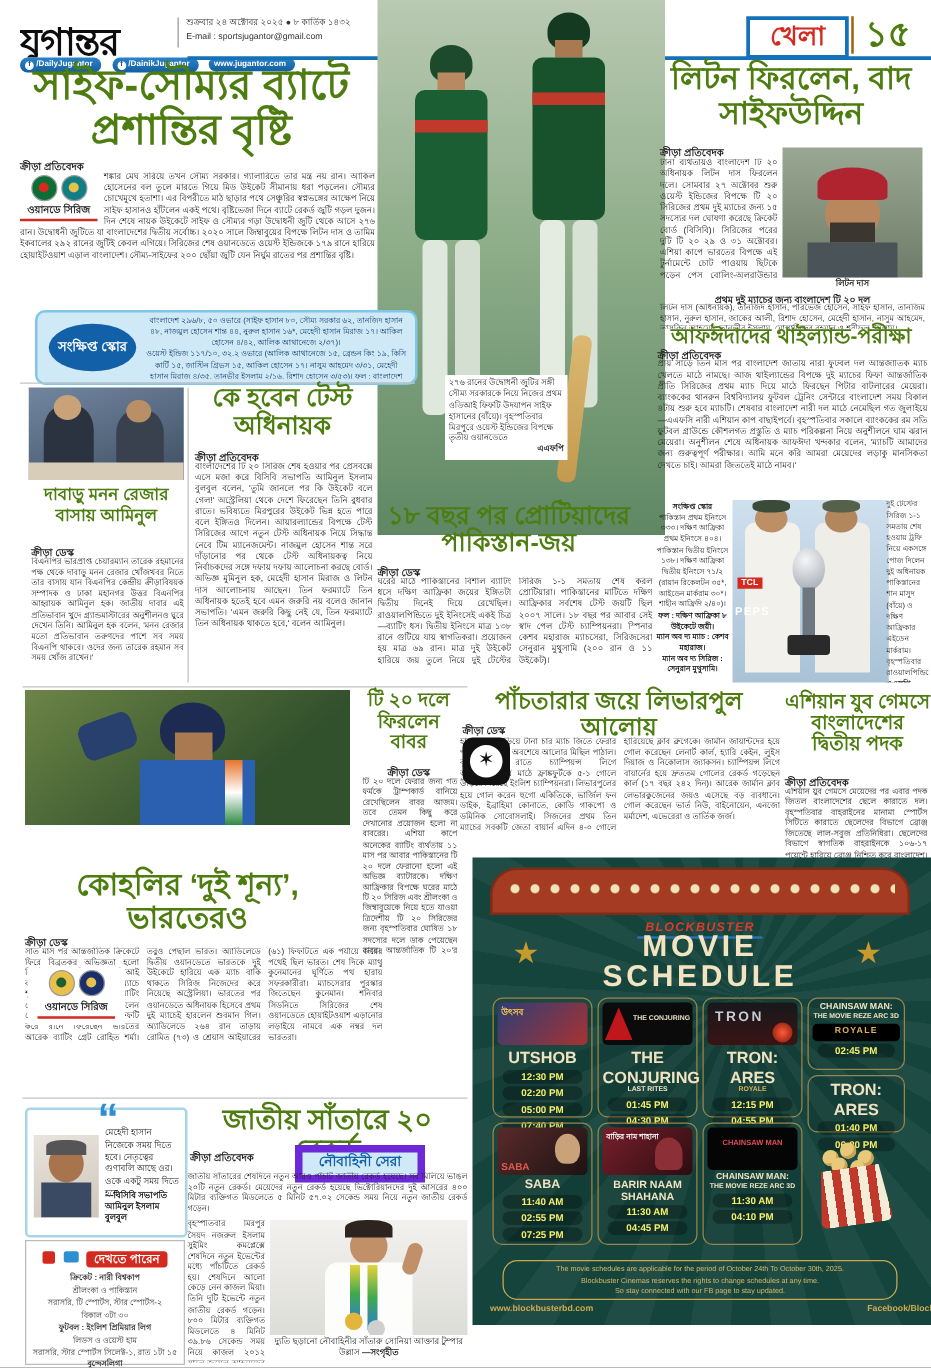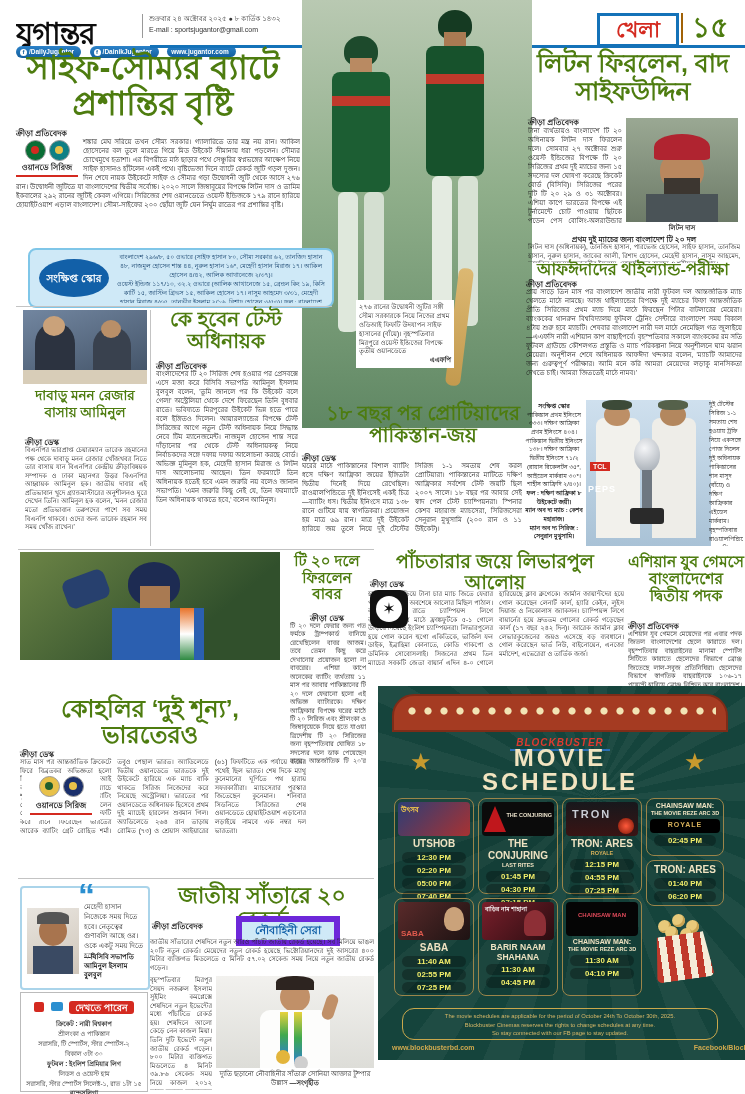--- a/index.html
+++ b/index.html
@@ -51,21 +51,21 @@
   .arch{background:#a53b22;border-radius:22px 22px 0 0;border:2px solid #7e2c18;}
   .dots{position:absolute;left:10px;right:10px;top:9px;height:12px;
         background-image:radial-gradient(circle,#f2e4b4 3.2px,transparent 4px);
         background-size:16px 12px;background-repeat:repeat-x;}
   .mtitle{color:#f2e4c0;font-weight:800;letter-spacing:3px;font-size:24px;text-align:center;line-height:1;}
   .blockb{color:#e03a2f;font-weight:800;font-style:italic;font-size:10px;letter-spacing:1px;text-align:center;
           border-bottom:2px solid #2b6fb5;display:inline-block;padding:0 6px 1px;}
   .star{color:#c79a2e;font-size:24px;}
   .mcard{border:1px solid #9b854a;border-radius:8px;padding:3px;box-sizing:border-box;background:rgba(0,0,0,.08);}
   .mposter{height:34px;border-radius:4px;overflow:hidden;position:relative;margin-bottom:2px;}
-  .mname{color:#efe3c2;font-weight:bold;font-size:10px;text-align:center;line-height:1.2;}
+  .mname{color:#efe3c2;font-weight:bold;font-size:13px;text-align:center;line-height:1.2;}
   .mname2{color:#efe3c2;font-weight:bold;font-size:5.5px;text-align:center;line-height:1.2;}
   .mtime{display:block;margin:2px auto 0;width:88%;background:rgba(0,0,0,.28);border-radius:7px;
          color:#f3ef6b;font-weight:bold;font-size:7.8px;text-align:center;padding:1px 0;}
   .mfoot{border:1px solid #c9a84c;border-radius:12px;color:#d8b968;font-size:5.8px;line-height:1.5;
          text-align:center;padding:3px 8px;box-sizing:border-box;}
   .mlink{color:#cfa94f;font-weight:bold;font-size:7px;}
   .popcup{position:absolute;width:58px;height:46px;background:repeating-linear-gradient(90deg,#c0392b 0 7px,#f5ecd8 7px 14px);
           clip-path:polygon(10% 0,90% 0,100% 100%,0 100%);transform:rotate(-8deg);border-radius:0 0 6px 6px;}
   .kern{position:absolute;width:13px;height:13px;border-radius:50%;background:#e8c97a;box-shadow:inset -2px -2px 0 #c9a251;}
 </style>
@@ -169,21 +169,21 @@
   </div>
   <div class="abs hd c" style="left:25px;top:388px;width:120px;font-size:13.5px;line-height:1.25;">দাবাড়ু মনন রেজার বাসায় আমিনুল</div>
   <div class="abs byline" style="left:25px;top:436px;">ক্রীড়া ডেস্ক</div>
   <div class="abs body-txt jt" style="left:25px;top:446px;width:122px;height:100px;font-size:6.5px;">বিএনপির ভারপ্রাপ্ত চেয়ারম্যান তারেক রহমানের পক্ষ থেকে দাবাড়ু মনন রেজার খোঁজখবর নিতে তার বাসায় যান বিএনপির কেন্দ্রীয় ক্রীড়াবিষয়ক সম্পাদক ও ঢাকা মহানগর উত্তর বিএনপির আহ্বায়ক আমিনুল হক। জাতীয় দাবার এই প্রতিভাবান খুদে গ্র্যান্ডমাস্টারের অনুশীলনও ঘুরে দেখেন তিনি। আমিনুল হক বলেন, 'মনন রেজার মতো প্রতিভাবান তরুণদের পাশে সব সময় বিএনপি থাকবে। ওদের জন্য তারেক রহমান সব সময় খোঁজ রাখেন।'</div>
   <div class="abs rule" style="left:150px;top:310px;width:1px;height:236px;"></div>
 
   <div class="abs hd c" style="left:152px;top:308px;width:148px;height:48px;font-size:20px;">কে হবেন টেস্ট অধিনায়ক</div>
   <div class="abs byline" style="left:156px;top:360px;">ক্রীড়া প্রতিবেদক</div>
   <div class="abs body-txt jt" style="left:156px;top:370px;width:142px;height:176px;">বাংলাদেশের টি ২০ সিরিজ শেষ হওয়ার পর প্রেসবক্সে এসে মজা করে বিসিবি সভাপতি আমিনুল ইসলাম বুলবুল বলেন, 'তুমি জানলে পর কি উইকেট বলে গেল!' অস্ট্রেলিয়া থেকে দেশে ফিরেছেন তিনি বুধবার রাতে। ভবিষ্যতে মিরপুরের উইকেট ভিন্ন হতে পারে বলে ইঙ্গিতও দিলেন। আয়ারল্যান্ডের বিপক্ষে টেস্ট সিরিজের আগে নতুন টেস্ট অধিনায়ক নিয়ে সিদ্ধান্ত নেবে টিম ম্যানেজমেন্ট। নাজমুল হোসেন শান্ত সরে দাঁড়ানোর পর থেকে টেস্ট অধিনায়কত্ব নিয়ে নির্বাচকদের সঙ্গে দফায় দফায় আলোচনা করছে বোর্ড। অভিজ্ঞ মুমিনুল হক, মেহেদী হাসান মিরাজ ও লিটন দাস আলোচনায় আছেন। তিন ফরম্যাটে তিন অধিনায়ক হতেই হবে এমন জরুরি নয় বলেও জানান সভাপতি। 'এমন জরুরি কিছু নেই যে, তিন ফরম্যাটে তিন অধিনায়ক থাকতে হবে,' বলেন আমিনুল।</div>
 
-  <div class="abs hd c" style="left:312px;top:402px;width:222px;height:46px;font-size:20px;">১৮ বছর পর প্রোটিয়াদের পাকিস্তান-জয়</div>
+  <div class="abs hd c" style="left:296px;top:402px;width:222px;height:46px;font-size:20px;">১৮ বছর পর প্রোটিয়াদের পাকিস্তান-জয়</div>
   <div class="abs byline" style="left:302px;top:452px;">ক্রীড়া ডেস্ক</div>
   <div class="abs body-txt jt ovh" style="left:302px;top:462px;width:220px;height:86px;column-count:2;column-gap:6px;">ঘরের মাঠে পাকিস্তানের বিশাল ব্যাটিং ধসে দক্ষিণ আফ্রিকা জয়ের ইঙ্গিতটা দ্বিতীয় দিনেই দিয়ে রেখেছিল। রাওয়ালপিন্ডিতে দুই ইনিংসেই একই চিত্র—ব্যাটিং ধস। দ্বিতীয় ইনিংসে মাত্র ১৩৮ রানে গুটিয়ে যায় স্বাগতিকরা। প্রয়োজন হয় মাত্র ৬৯ রান। মাত্র দুই উইকেট হারিয়ে জয় তুলে নিয়ে দুই টেস্টের সিরিজ ১-১ সমতায় শেষ করল প্রোটিয়ারা। পাকিস্তানের মাটিতে দক্ষিণ আফ্রিকার সর্বশেষ টেস্ট জয়টি ছিল ২০০৭ সালে। ১৮ বছর পর আবার সেই স্বাদ পেল টেস্ট চ্যাম্পিয়নরা। স্পিনার কেশব মহারাজ ম্যাচসেরা, সিরিজসেরা সেনুরান মুথুসামি (২০০ রান ও ১১ উইকেট)।</div>
   <div class="abs ovh c" style="left:525px;top:402px;width:58px;height:146px;font-size:6px;line-height:1.45;color:#111;">
     <div class="b">সংক্ষিপ্ত স্কোর</div>
     <div>পাকিস্তান প্রথম ইনিংসে ৩৩৩। দক্ষিণ আফ্রিকা প্রথম ইনিংসে ৪০৪। পাকিস্তান দ্বিতীয় ইনিংসে ১৩৮। দক্ষিণ আফ্রিকা দ্বিতীয় ইনিংসে ৭১/২ (রায়ান রিকেলটন ৩৫*, আইডেন মার্করাম ৩০*। শাহীন আফ্রিদি ২/৪০)।</div>
     <div class="b">ফল : দক্ষিণ আফ্রিকা ৮ উইকেটে জয়ী।</div>
     <div class="b">ম্যান অব দ্য ম্যাচ : কেশব মহারাজ।</div>
     <div class="b">ম্যান অব দ্য সিরিজ : সেনুরান মুথুসামি।</div>
   </div>
   <div class="ph" style="left:586px;top:400px;width:125px;height:146px;background:linear-gradient(180deg,#cfe0ee,#a9c2d6);">

